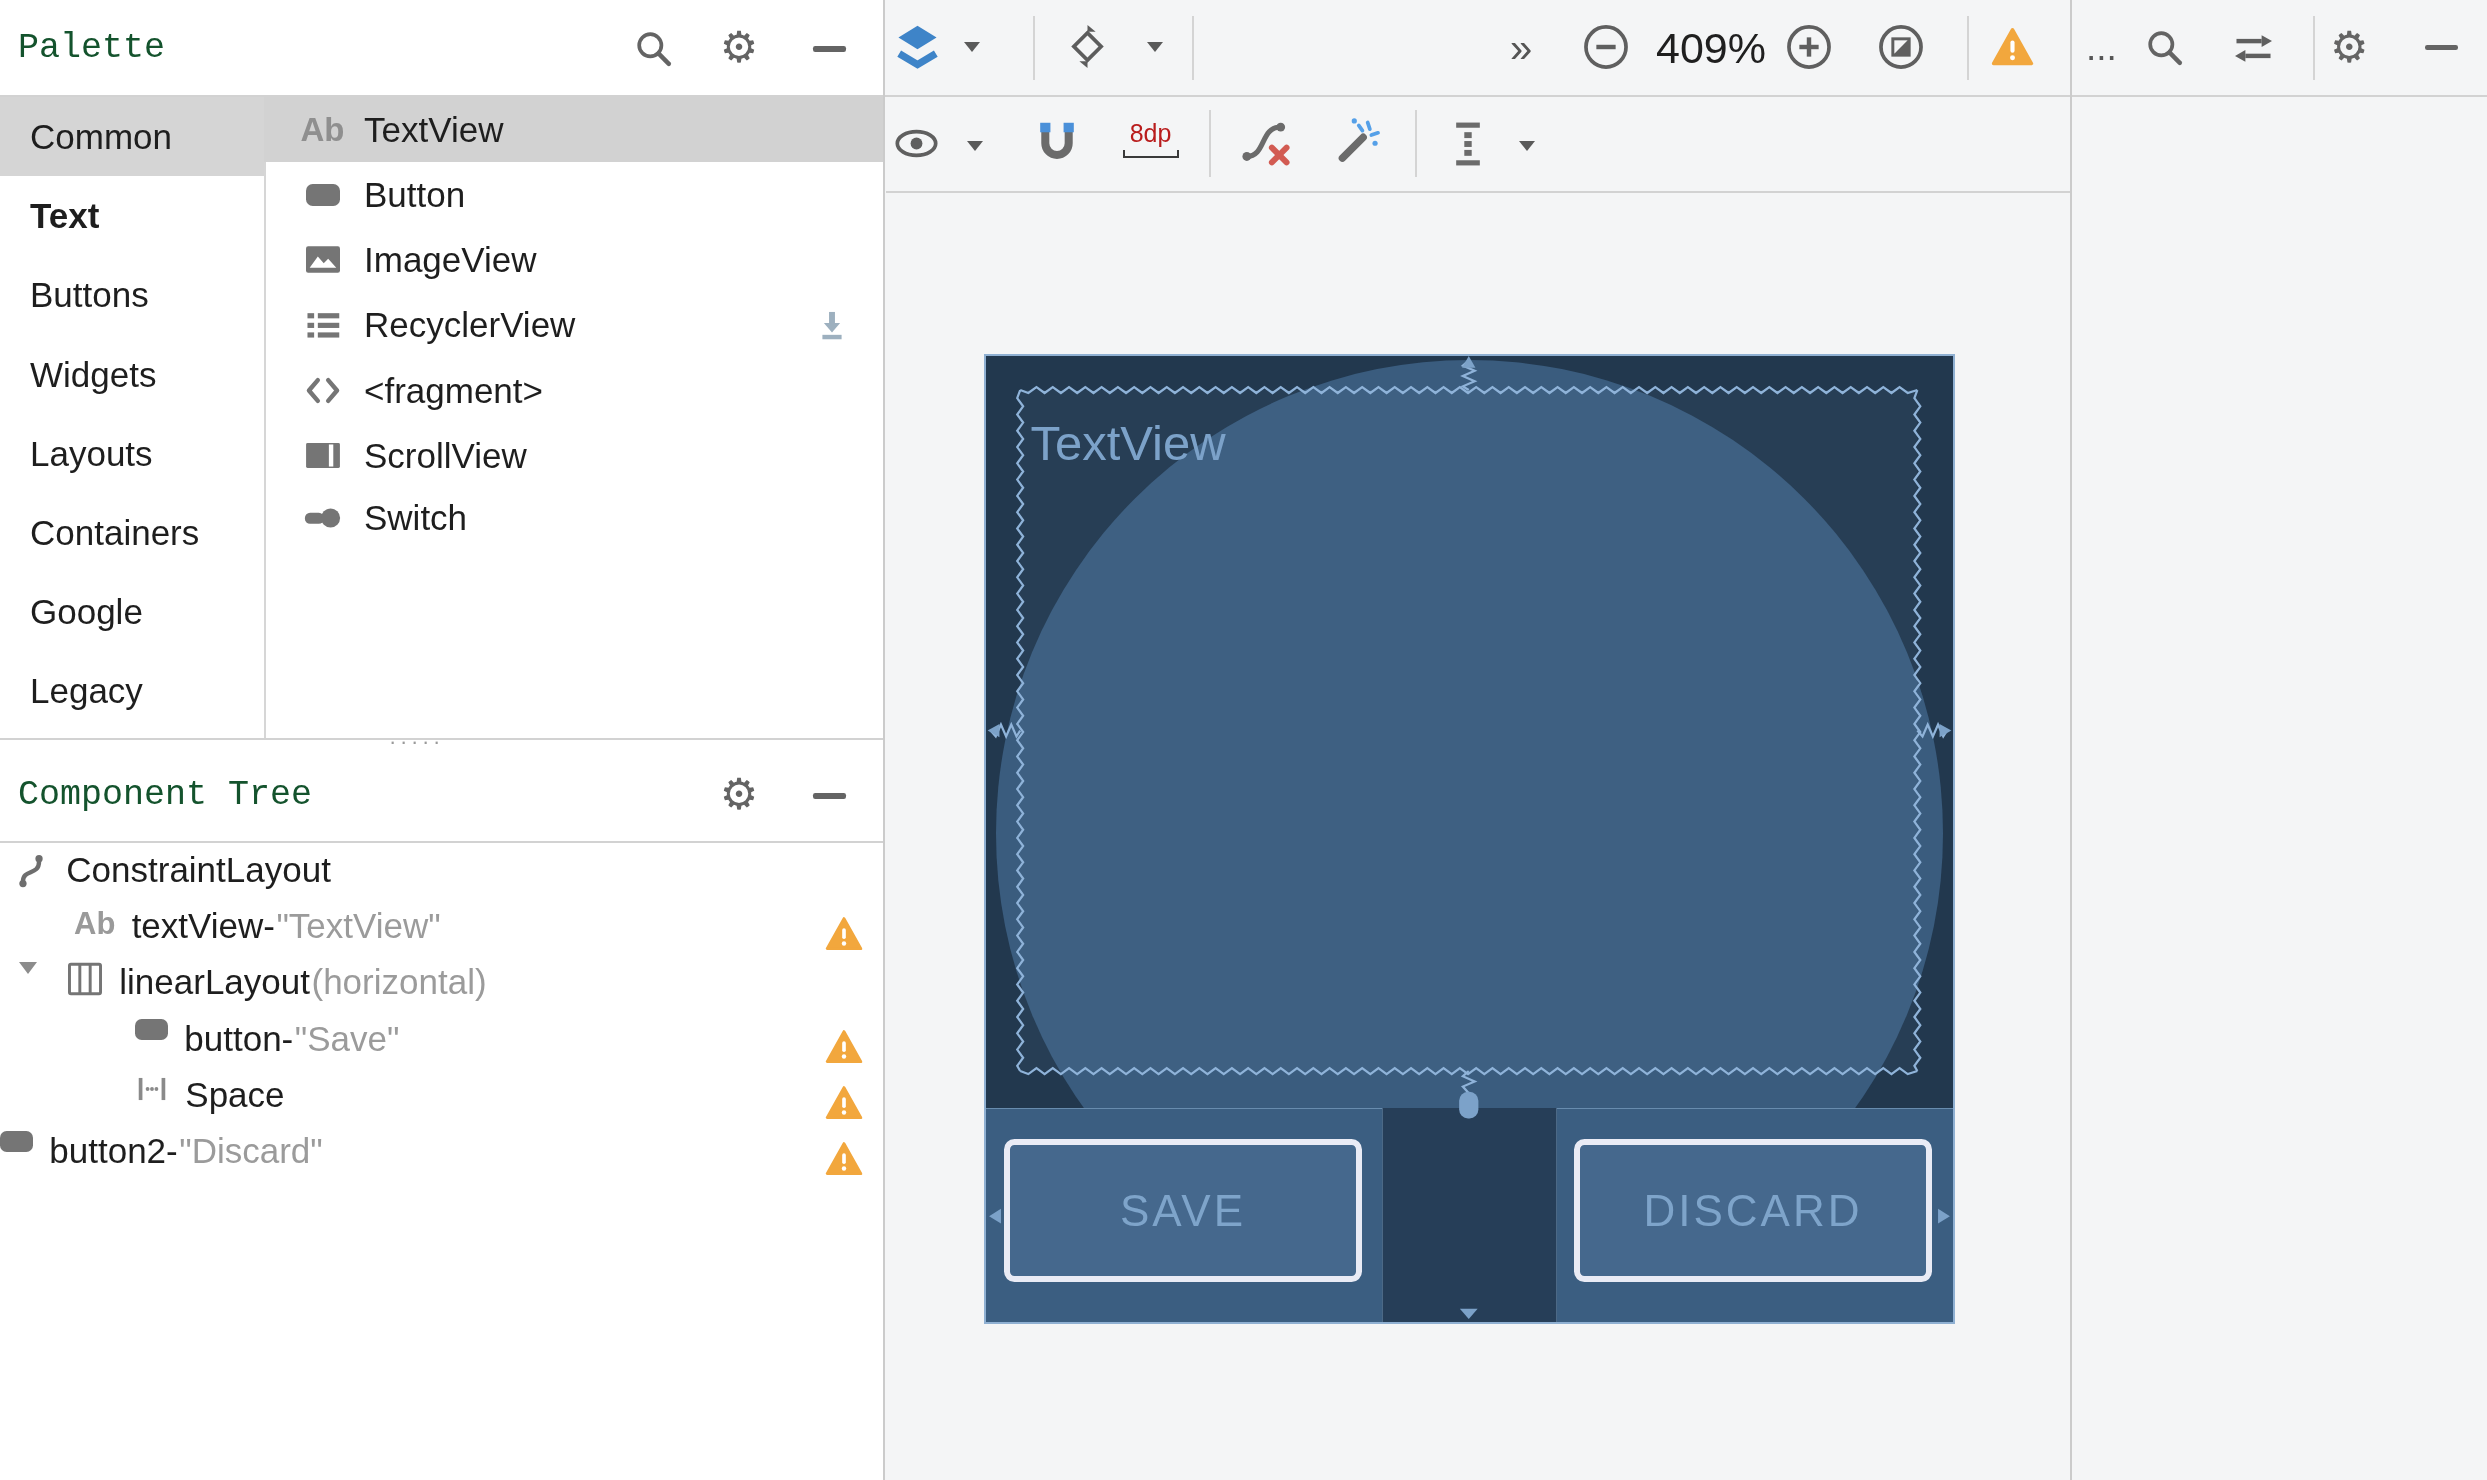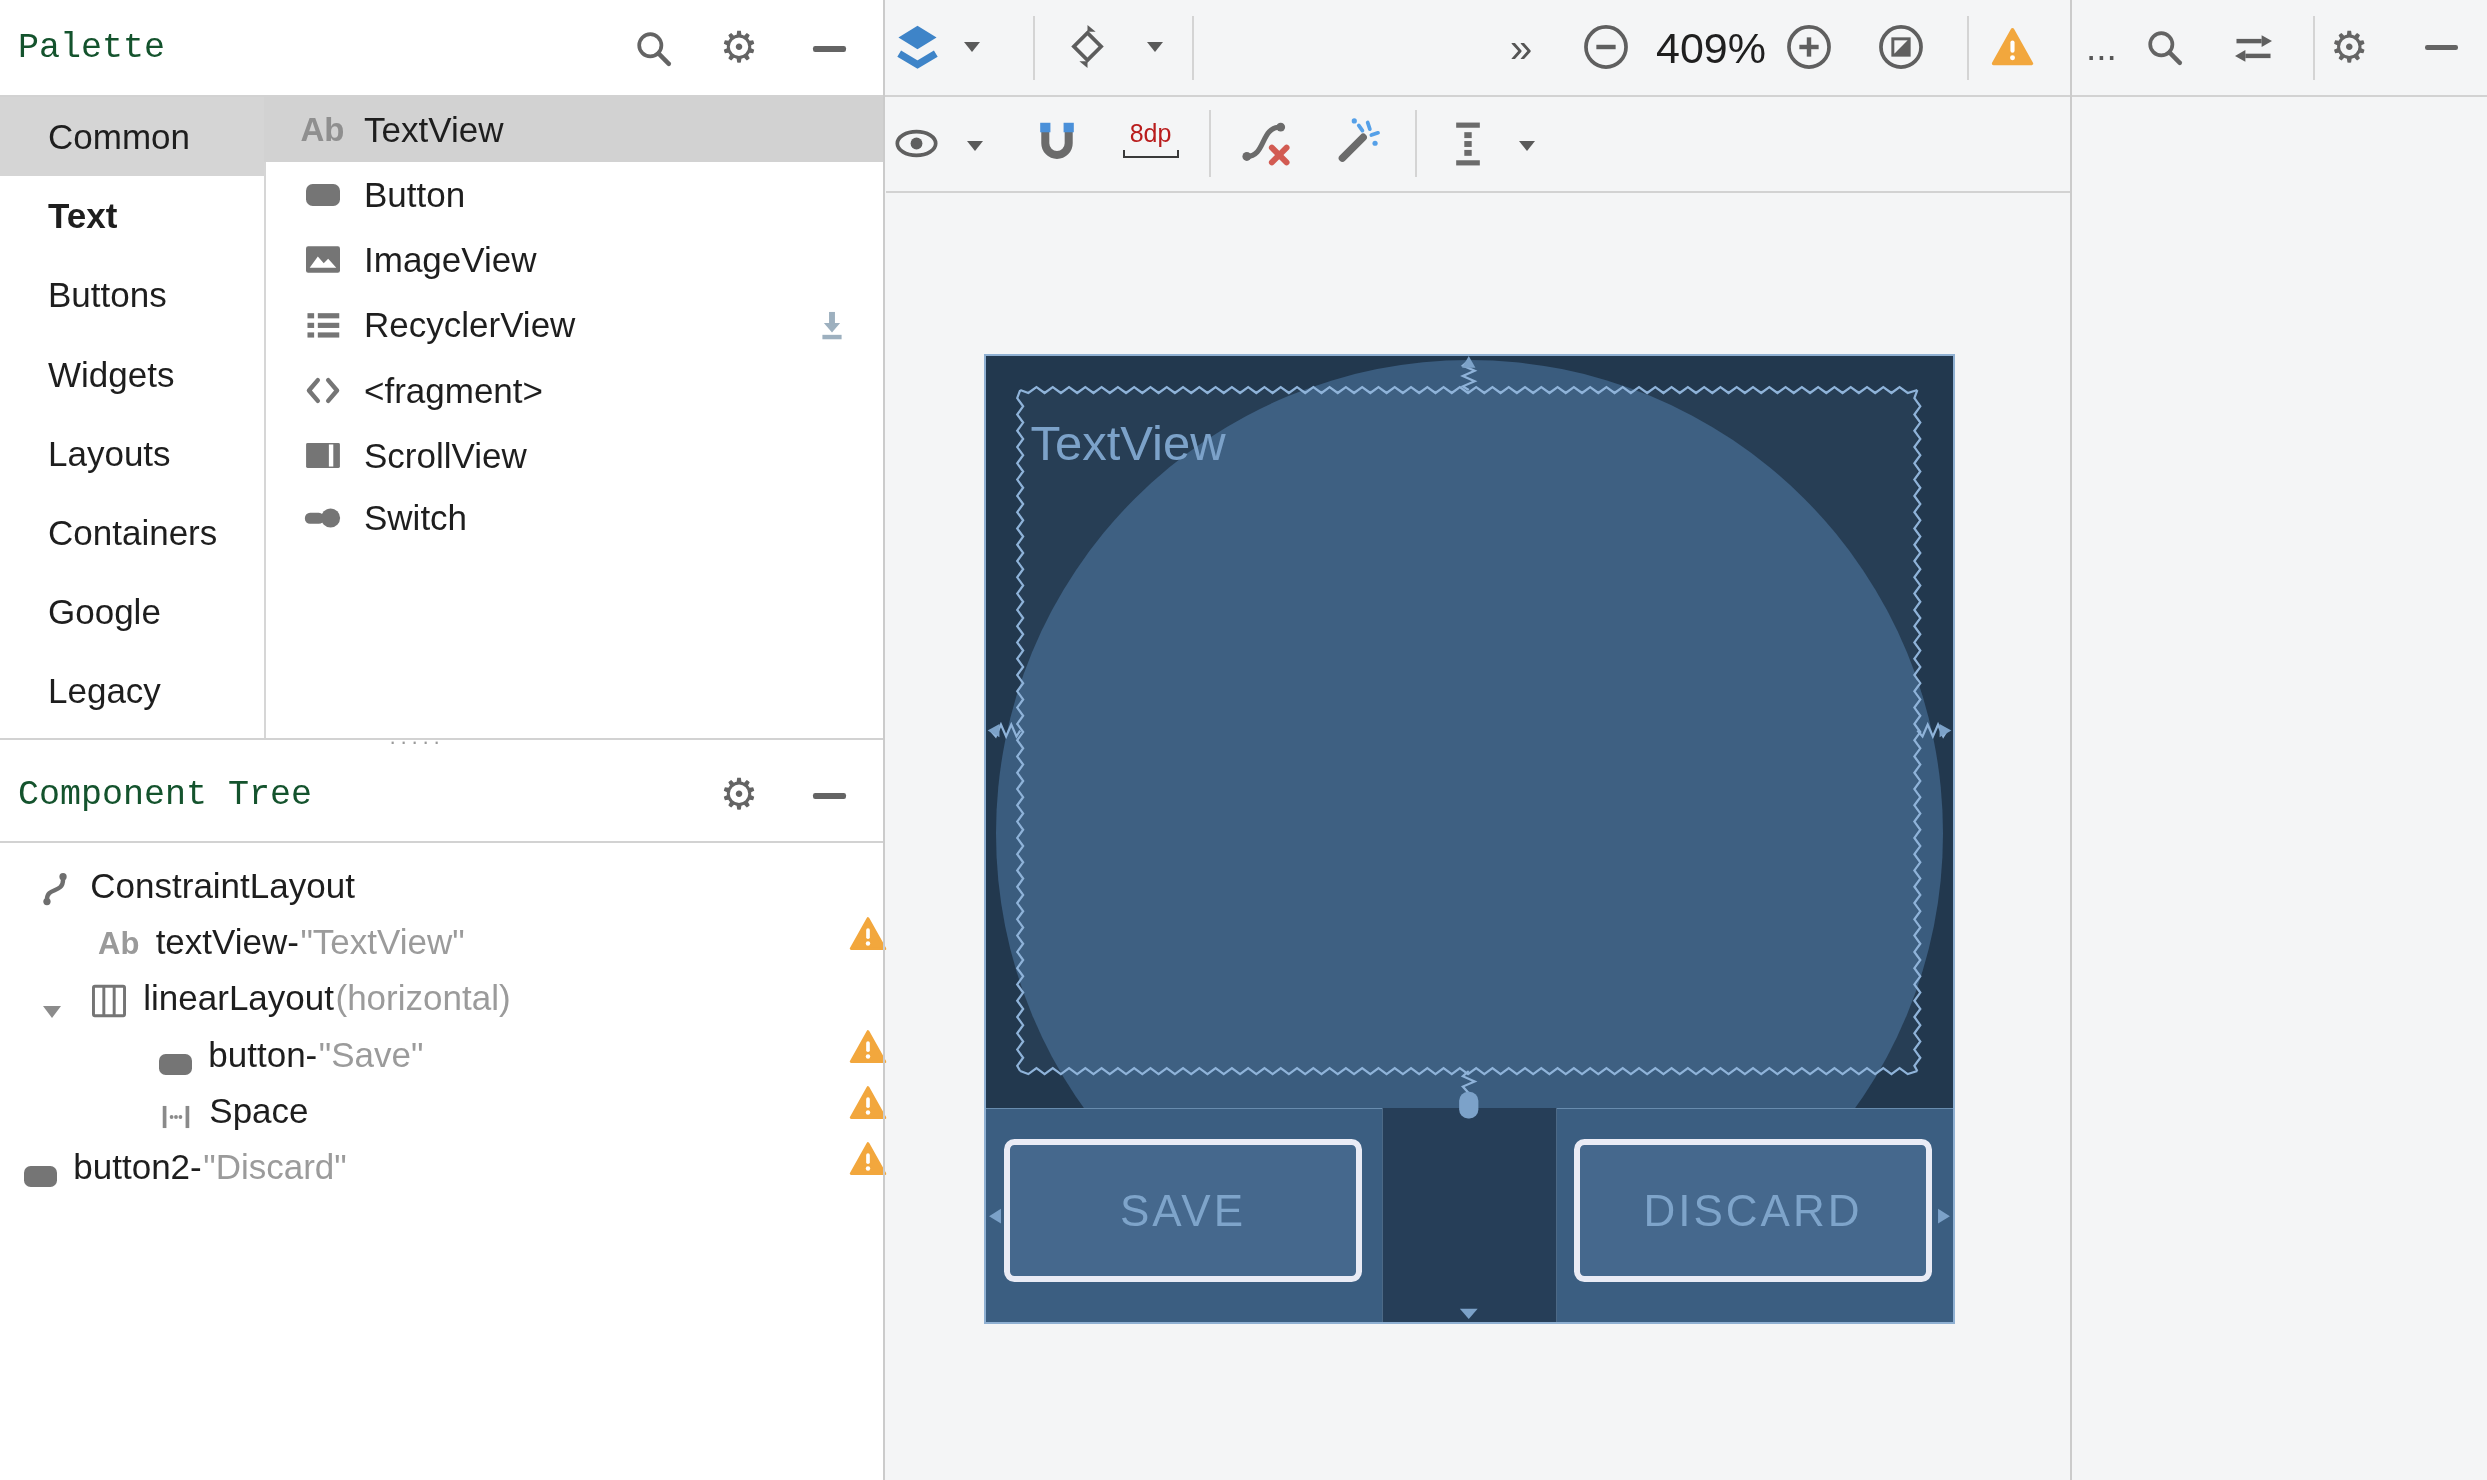--- a/index.html
+++ b/index.html
@@ -11,31 +11,31 @@
 
   
   #left-panel{position:absolute;left:0;top:0;width:883px;height:1480px;background:#ffffff;}
   .pane-title{position:absolute;left:18px;top:0;height:96px;display:flex;align-items:center;
               font-size:35px;color:#14532d;font-family:Liberation Mono, monospace;}
   .hdr-icon{position:absolute;display:flex;align-items:center;justify-content:center;cursor:pointer;}
   .gear-glyph{font-size:43px;color:#646464;line-height:43px;}
   .minus-bar{width:33px;height:5.2px;background:#646464;border-radius:2.2px;}
 
   .cat-row{position:absolute;left:0;width:264px;height:79px;display:flex;align-items:center;
-           padding-left:48px;box-sizing:border-box;font-size:35px;}
+           padding-left:30px;box-sizing:border-box;font-size:35px;}
   .cat-row.selected{background:#d5d5d5;}
 
   .comp-row{position:absolute;left:264px;width:619px;height:65px;display:flex;align-items:center;
             padding-left:38px;box-sizing:border-box;font-size:35px;}
   .comp-row.selected{background:#d2d2d2;}
   .comp-icon{width:41px;margin-right:21px;display:flex;align-items:center;justify-content:center;flex:none;}
   .ab-glyph{font-weight:bold;font-size:33px;color:#8f8f8f;}
 
-  .tree-row{position:absolute;left:0;width:773px;height:56px;display:flex;align-items:flex-end;
-            box-sizing:border-box;font-size:35px;margin-left:24px;}
+  .tree-row{position:absolute;left:0;width:773px;height:56px;display:flex;align-items:flex-start;
+            box-sizing:border-box;font-size:35px;}
   .tree-icon{display:flex;align-items:center;justify-content:center;flex:none;margin-right:16.3px;}
   .t-gray{color:#9b9b9b;margin-left:1.5px;}
   .warn-badge{position:absolute;left:825px;top:9.6px;}
   .expander{width:0;height:0;border-left:9.6px solid transparent;border-right:9.6px solid transparent;
             border-top:12px solid #8c8c8c;margin-right:30px;flex:none;}
   .dots{position:absolute;color:#9a9a9a;font-size:22px;letter-spacing:3.7px;}
 
   
   .dd-arrow{width:0;height:0;border-left:8.1px solid transparent;border-right:8.1px solid transparent;
             border-top:10.4px solid #5a5a5a;position:absolute;}

